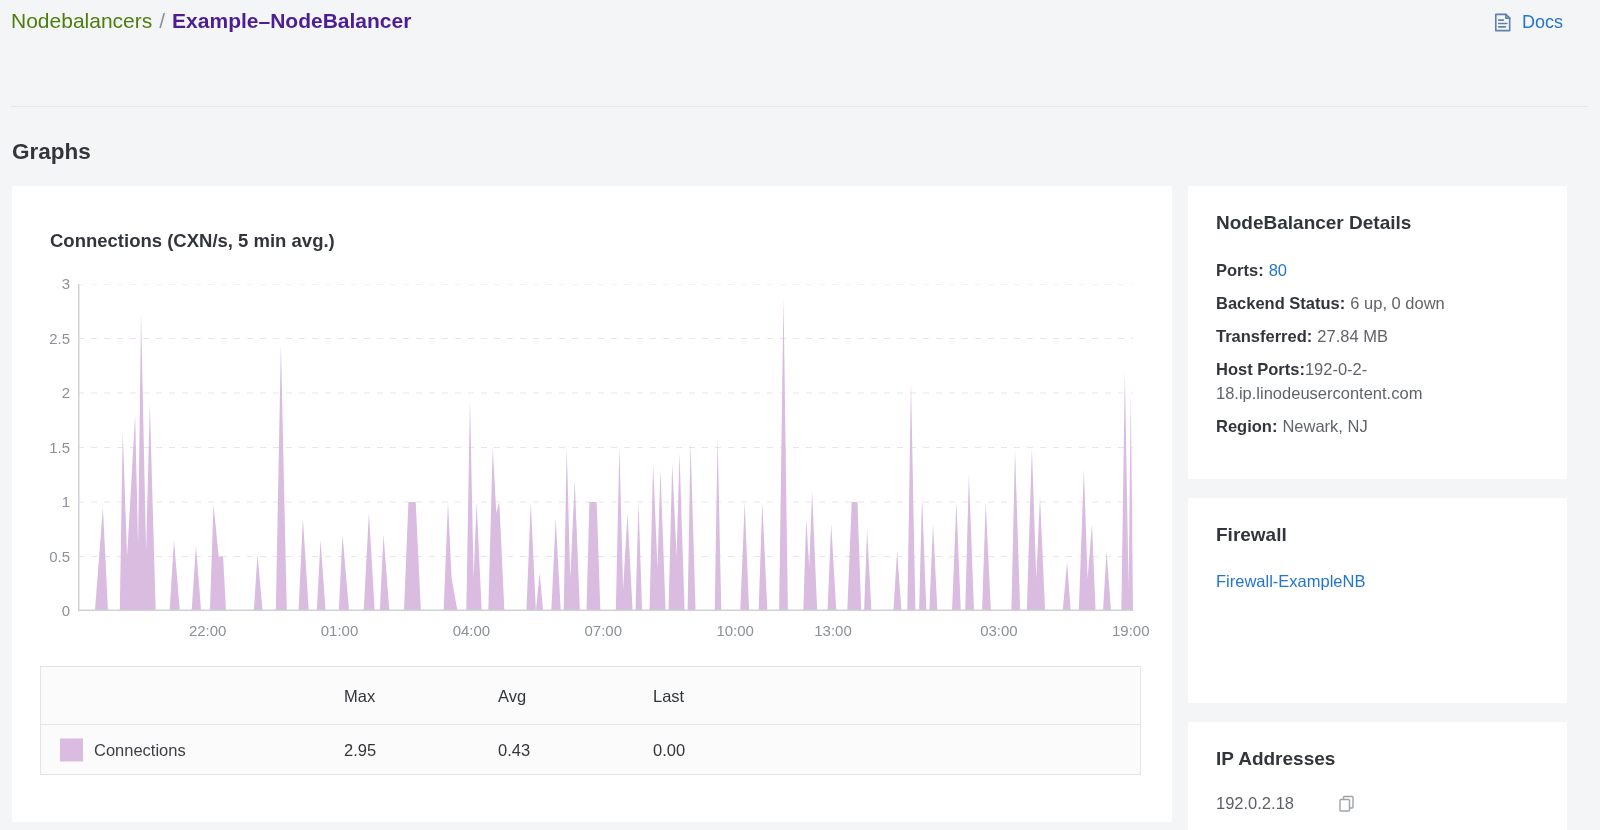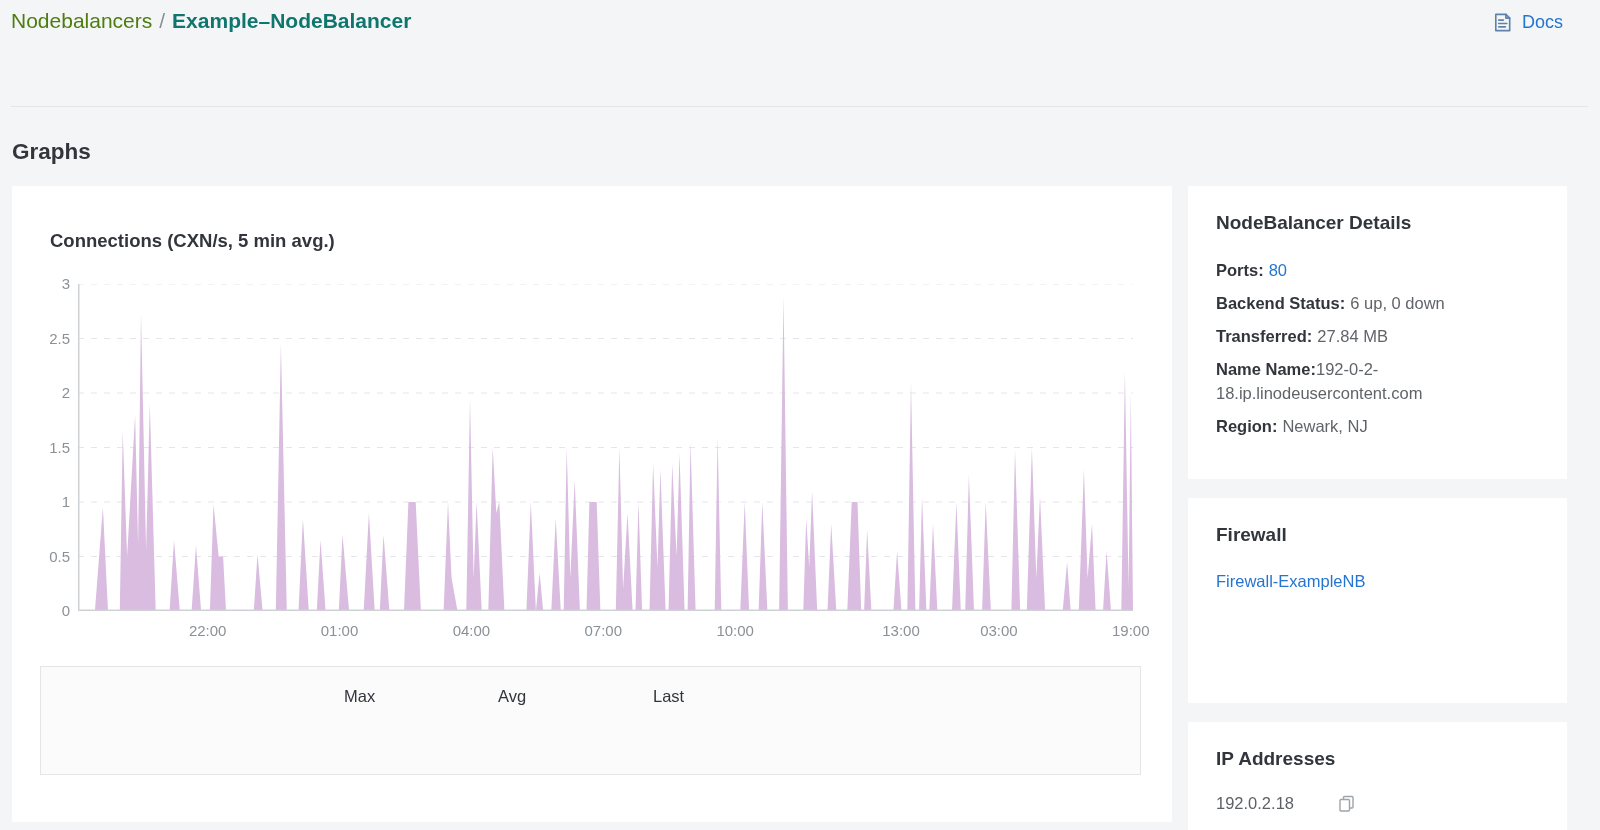--- a/index.html
+++ b/index.html
@@ -4,21 +4,21 @@
 <style>
   * { box-sizing: border-box; margin: 0; padding: 0; }
   html, body { margin: 0; background: #f4f5f6; }
   body { font-family: "Liberation Sans", "DejaVu Sans", sans-serif; color: #32363c; }
   .viewport { position: relative; width: 1600px; height: 830px; overflow: hidden; background: #f4f5f6; }
 
   
   .breadcrumb { position: absolute; left: 11px; top: 9px; font-size: 21px; white-space: nowrap; }
   .breadcrumb .crumb-section { color: #4d7c0f; cursor: pointer; }
   .breadcrumb .crumb-sep { color: #888f94; margin: 0 7px 0 7px; }
-  .breadcrumb .crumb-current { color: #0f766e; font-weight: bold; }
+  .breadcrumb .crumb-current { color: #4c1d95; font-weight: bold; }
   .docs-link { position: absolute; right: 37px; top: 11px; display: flex; align-items: center; gap: 8px; cursor: pointer; }
   .docs-link .docs-label { color: #2575d0; font-size: 18px; }
   .docs-link svg { display: block; }
 
   
   .tabbar-line { position: absolute; left: 11px; right: 12px; top: 106px; height: 1px; background: #e3e5e8; }
   .tabs { position: absolute; left: 11px; top: 64px; display: flex; }
   .tab { height: 43px; padding: 0 19px; display: flex; align-items: center; font-size: 16.5px; color: #2575d0; cursor: pointer; border-bottom: 3px solid transparent; position: relative; z-index: 2; }
   .tab.active { color: #32363c; font-weight: bold; border-bottom-color: #3683dc; }
 
@@ -114,47 +114,54 @@
           <line x1="0" x2="1055" y1="326.25" y2="326.25" class="axisline"></line>
         </svg>
     </div>
 
     <div class="x-labels">
         <span style="left: 89.6771px;">22:00</span>
         <span style="left: 221.552px;">01:00</span>
         <span style="left: 353.427px;">04:00</span>
         <span style="left: 485.302px;">07:00</span>
         <span style="left: 617.177px;">10:00</span>
-        <span style="left: 783px;">13:00</span>
+        <span style="left: 715px;">13:00</span>
         <span style="left: 880.927px;">03:00</span>
         <span style="left: 1012.8px;">19:00</span>
       </div>
 
     <div class="legend-table">
       <div class="lt-row lt-head">
         <span class="lt-cell lt-c1">Max</span>
         <span class="lt-cell lt-c2">Avg</span>
         <span class="lt-cell lt-c3">Last</span>
+      </div>
+      <div class="lt-row lt-body">
+        <span class="legend-swatch" style="background: rgb(217, 188, 224);"></span>
+        <span class="lt-cell lt-series">Connections</span>
+        <span class="lt-cell lt-c1">2.95</span>
+        <span class="lt-cell lt-c2">0.43</span>
+        <span class="lt-cell lt-c3">0.00</span>
       </div>
     </div>
   </div>
 
   <div class="side-panel panel-details">
     <div class="panel-title">NodeBalancer Details</div>
     <div class="detail-row">
       <span class="lbl">Ports:</span><span class="val link">80</span>
     </div>
     <div class="detail-row">
       <span class="lbl">Backend Status:</span><span class="val">6 up, 0 down</span>
     </div>
     <div class="detail-row">
       <span class="lbl">Transferred:</span><span class="val">27.84 MB</span>
     </div>
     <div class="detail-row">
-      <span class="lbl tight">Name Name:</span><span class="val">192-0-2-18.ip.linodeusercontent.com</span>
+      <span class="lbl tight">Host Ports:</span><span class="val">192-0-2-18.ip.linodeusercontent.com</span>
     </div>
     <div class="detail-row">
       <span class="lbl">Region:</span><span class="val">Newark, NJ</span>
     </div>
   </div>
 
   <div class="side-panel panel-firewall">
     <div class="panel-title">Firewall</div>
     <span class="fw-link">Firewall-ExampleNB</span>
   </div>

